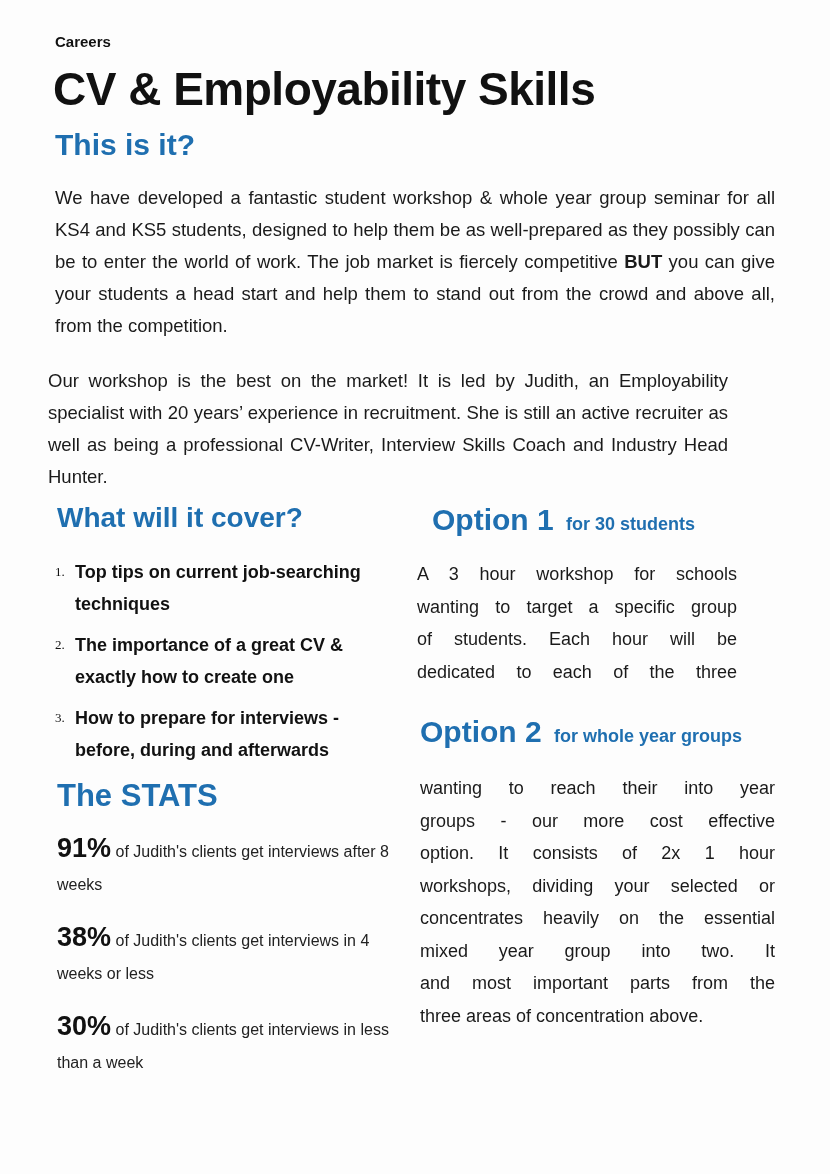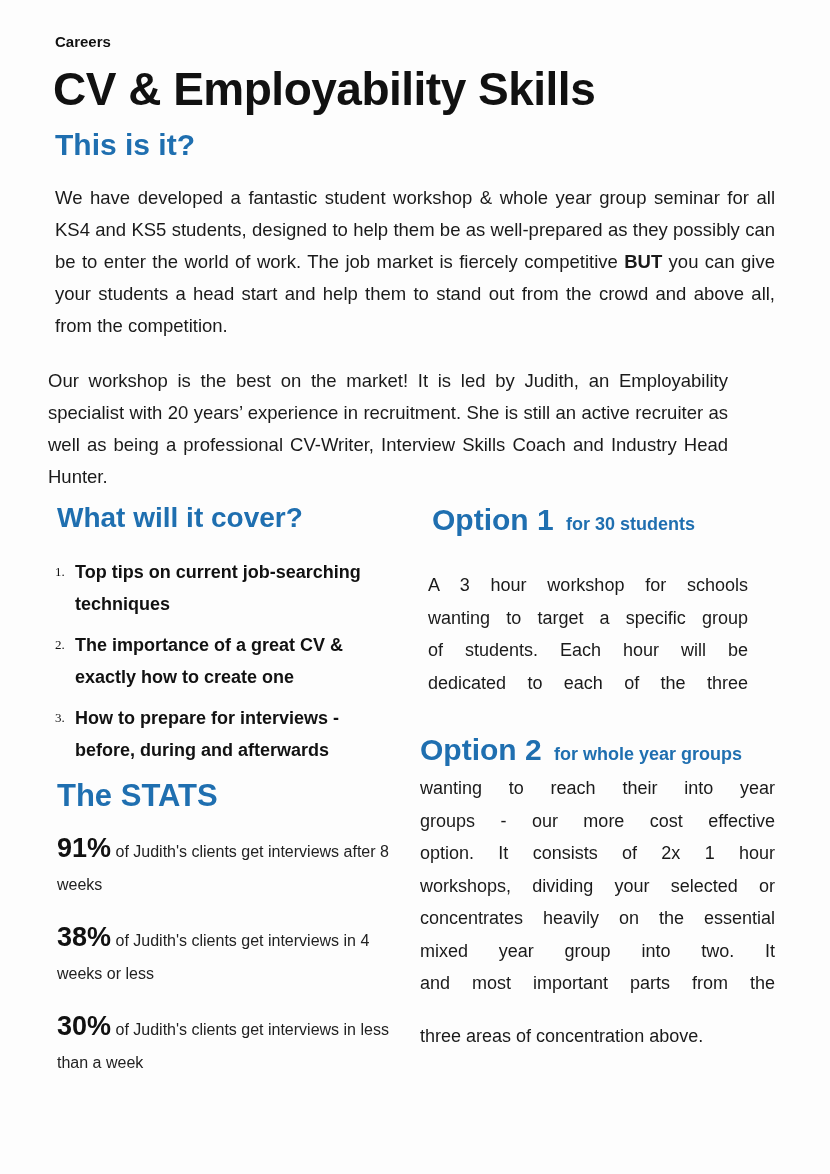--- a/index.html
+++ b/index.html
@@ -25,28 +25,28 @@
   .p2 { left: 48px; top: 365px; width: 680px; }
   .h-cover { position: absolute; left: 57px; top: 502px; font-size: 28px; }
   .cover-list { position: absolute; left: 55px; top: 556px; width: 340px; margin: 0; padding: 0; list-style: none; }
   .cover-list li { position: relative; padding-left: 20px; font-size: 18px; font-weight: bold; line-height: 32px; margin-bottom: 9px; color: #111; }
   .cover-list li .num { position: absolute; left: 0; top: 0; font-size: 13px; font-weight: normal; font-family: "Liberation Serif", serif; }
   .h-stats { position: absolute; left: 57px; top: 778px; font-size: 31px; }
   .stats { position: absolute; left: 57px; top: 832px; width: 345px; }
   .stat { font-size: 16px; line-height: 33px; margin-bottom: 20px; color: #222; }
   .stat .pct { font-size: 27px; font-weight: bold; color: #111; }
   .opt1-h { position: absolute; left: 432px; top: 503px; font-size: 30px; }
-  .opt2-h { position: absolute; left: 420px; top: 733px; font-size: 30px; }
+  .opt2-h { position: absolute; left: 420px; top: 715px; font-size: 30px; }
   .opt-sub { font-size: 18px; margin-left: 4px; }
   .opt-body { position: absolute; font-size: 18px; line-height: 32.5px; text-align: justify; text-align-last: justify; color: #1a1a1a; }
-  .opt1-body { left: 428px; top: 558px; width: 320px; margin-top: 11px; }
+  .opt1-body { left: 417px; top: 558px; width: 320px; }
   .opt2-body { left: 420px; top: 772px; width: 355px; }
   .opt2-body .last { text-align-last: left; }
   .opt-line { display: block; text-align: justify; text-align-last: justify; }
-  .opt-line.last { text-align-last: left; margin-top: 20px; }
+  .opt-line.last { text-align-last: left; }
 </style>
 </head>
 <body>
 
 <div class="page">
 
   <div class="careers">Careers</div>
   <div class="title">CV &amp; Employability Skills</div>
 
   <div class="h-whatis blue-h">This is it?</div>

